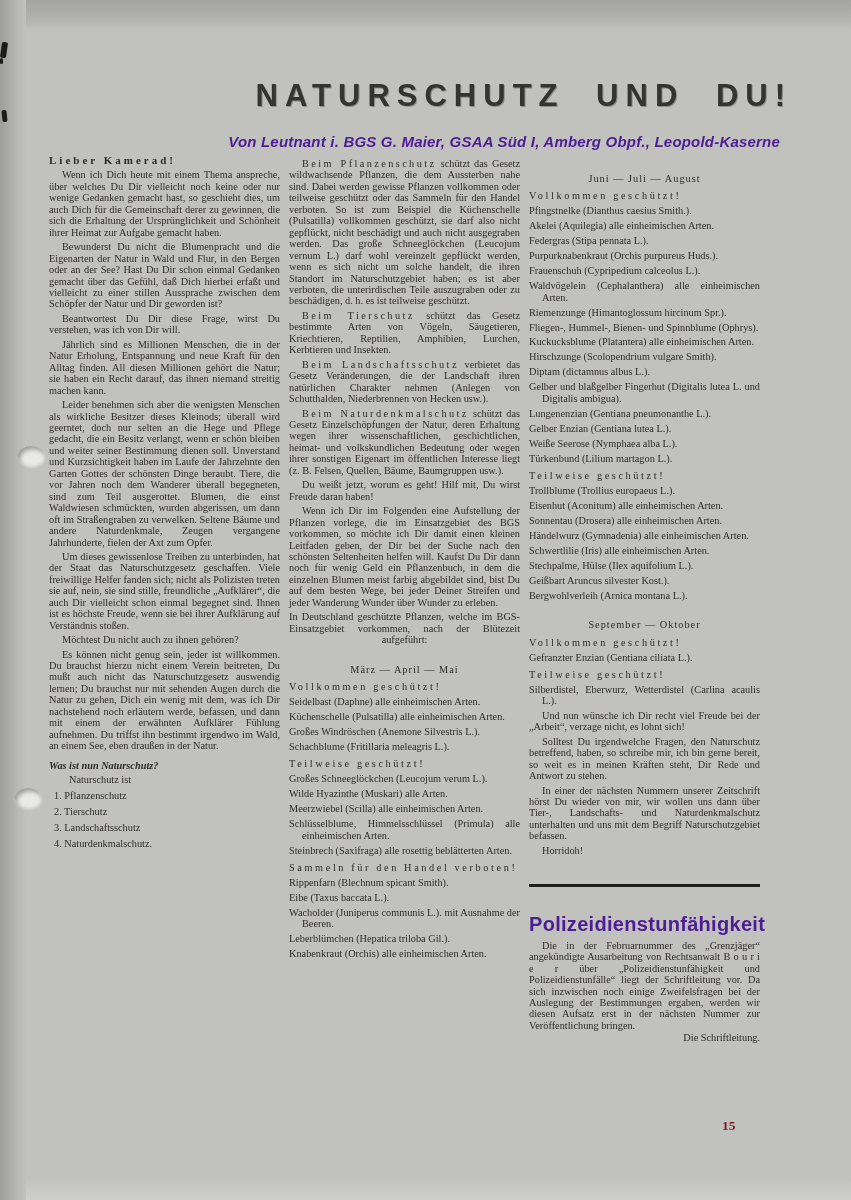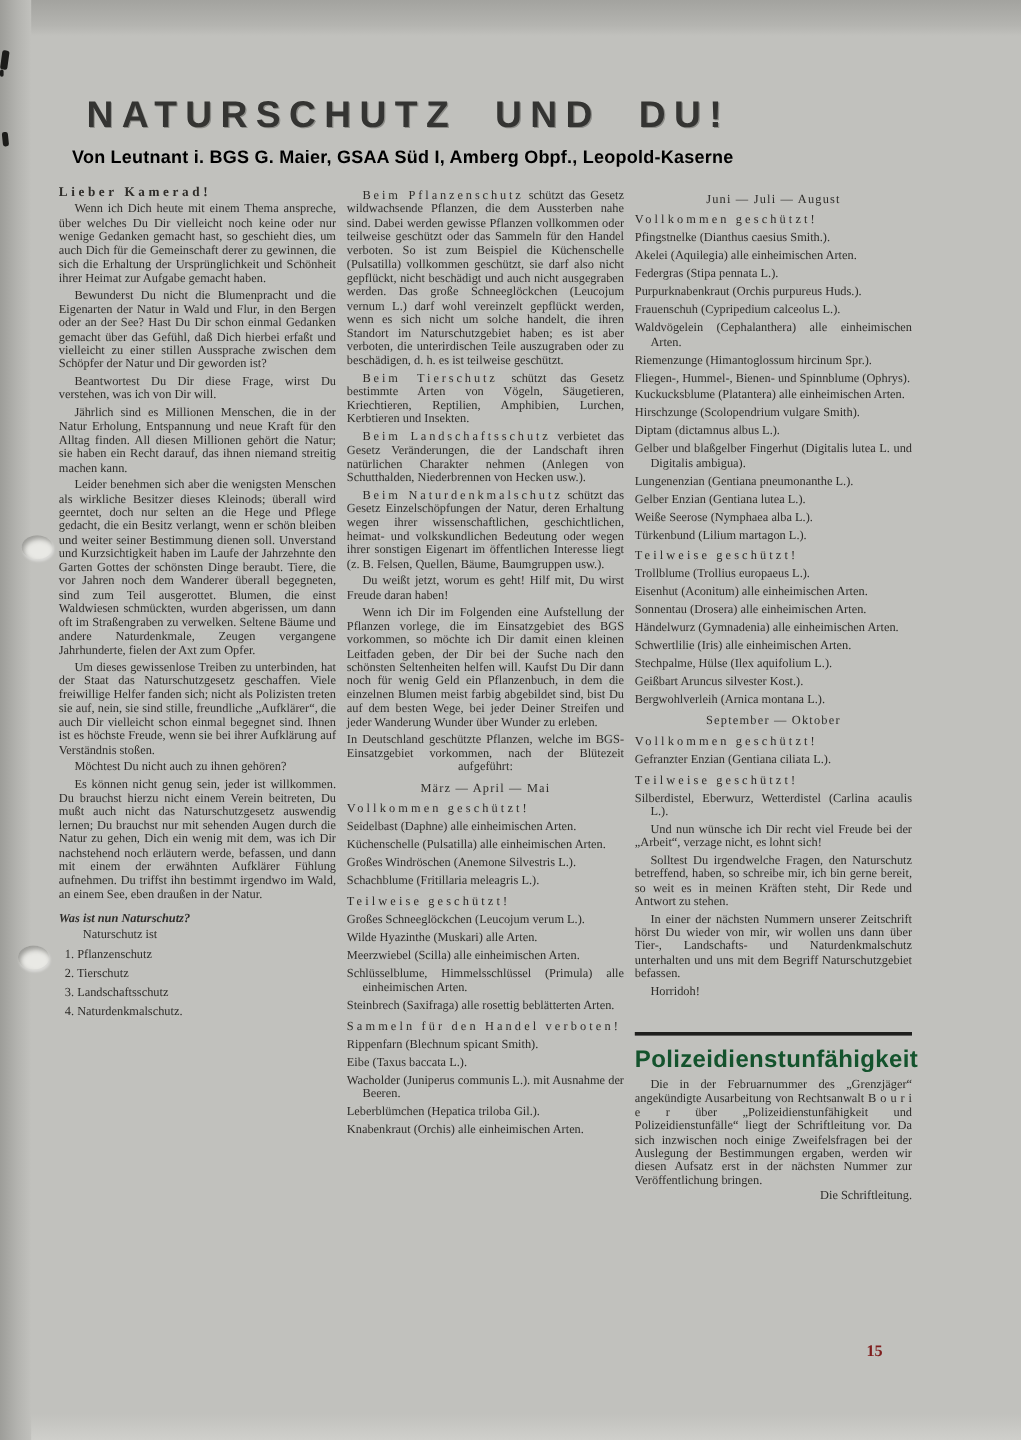--- a/index.html
+++ b/index.html
@@ -19,51 +19,51 @@
   .speck{position:absolute;background:#1c1c1a;border-radius:2px;}
   .speck1{left:1px;top:42px;width:6px;height:16px;transform:rotate(8deg);}
   .speck2{left:2px;top:110px;width:5px;height:12px;transform:rotate(-6deg);}
   .speck3{left:0;top:58px;width:3px;height:6px;}
   .punch{position:absolute;width:26px;height:20px;border-radius:50%;
     background:#e9e9e5;box-shadow:2px 3px 4px rgba(90,90,86,.55) inset, 1px 2px 2px rgba(255,255,255,.4);}
   .punch1{left:18px;top:446px;}
   .punch2{left:15px;top:788px;}
 
   
-  .masthead{position:absolute;left:60px;top:78px;width:720px;text-align:left;}
+  .masthead{position:absolute;left:60px;top:78px;width:720px;text-align:right;}
   .title{
     font-family:"Liberation Sans", sans-serif;
     font-size:31px;font-weight:900;letter-spacing:7px;word-spacing:16px;
     color:#343432;text-shadow:1px 1px 0 #8d8d89;
     transform:translateX(12px);
   }
   .byline{
-    margin-top:9px;font-family:"Liberation Sans", sans-serif;
-    font-size:15px;font-weight:700;color:#000000;letter-spacing:.2px;
+    margin-top:19px;font-family:"Liberation Sans", sans-serif;
+    font-size:15px;font-weight:700;color:#4c1d95;letter-spacing:.2px;font-style:italic;
   }
 
   
   .columns{position:absolute;left:49px;top:155px;width:710px;display:flex;gap:9px;}
   .col{width:231px;flex:0 0 231px;font-size:10.3px;line-height:11.45px;text-align:justify;}
 
   .para{margin:3px 0 0;text-indent:13px;}
   .para.noindent{text-indent:0;}
   .para.center-last{text-align-last:center;}
   .lead-heading{font-weight:bold;letter-spacing:3px;font-size:11px;margin:0 0 2px;}
   .spaced-lead{letter-spacing:2.4px;}
   .spaced-heading{letter-spacing:2.6px;margin:6px 0 1px;color:#2b2926;}
-  .month-heading{text-align:center;text-align-last:center;letter-spacing:1px;margin:6px 0 2px;}
+  .month-heading{text-align:center;text-align-last:center;letter-spacing:1px;margin:18px 0 2px;}
   .italic-heading{font-style:italic;font-weight:bold;margin:8px 0 2px;}
   .plain-indent{padding-left:20px;margin-top:3px;}
   .numbered{padding-left:5px;margin-top:4.5px;}
   .item{padding-left:13px;text-indent:-13px;margin-top:3.5px;}
   .rule{height:3px;background:#1f1f1d;margin:28px 0 0;}
   .article-heading{
     font-family:"Liberation Sans", sans-serif;font-weight:900;
-    font-size:20px;color:#14532d;margin:15px 0 9px;letter-spacing:.3px;
+    font-size:20px;color:#4c1d95;margin:32px 0 9px;letter-spacing:.3px;
   }
   .signature{text-align:right;text-align-last:right;margin-top:1px;}
 
   .page-number{position:absolute;left:722px;top:1118px;font-weight:bold;font-size:13.5px;color:#7f1d1d;}
 </style>
 </head>
 <body>
 
 <div class="top-band"></div>
 <div class="bottom-band"></div>

